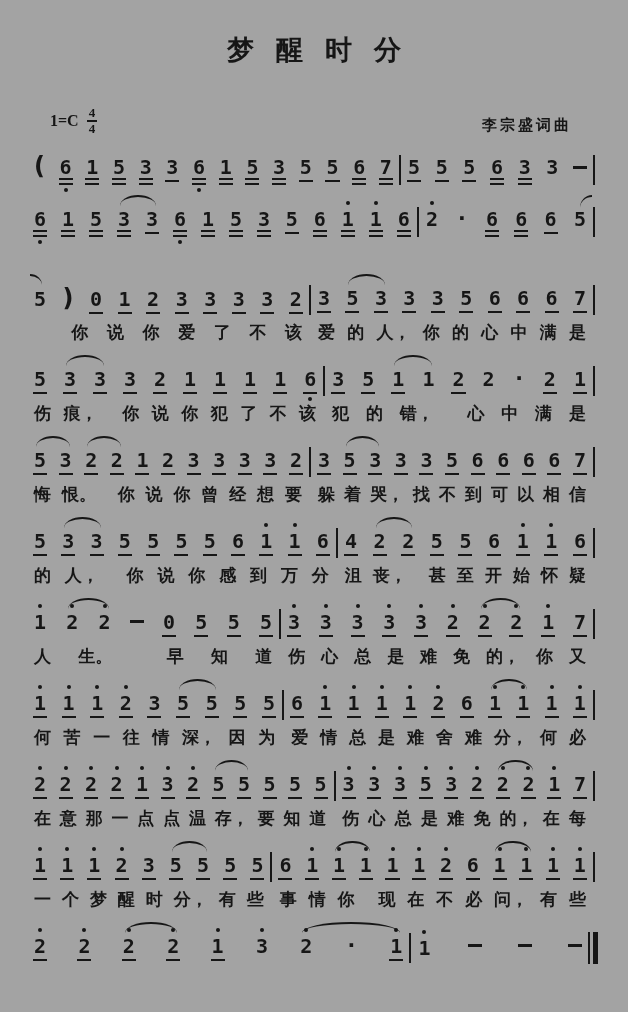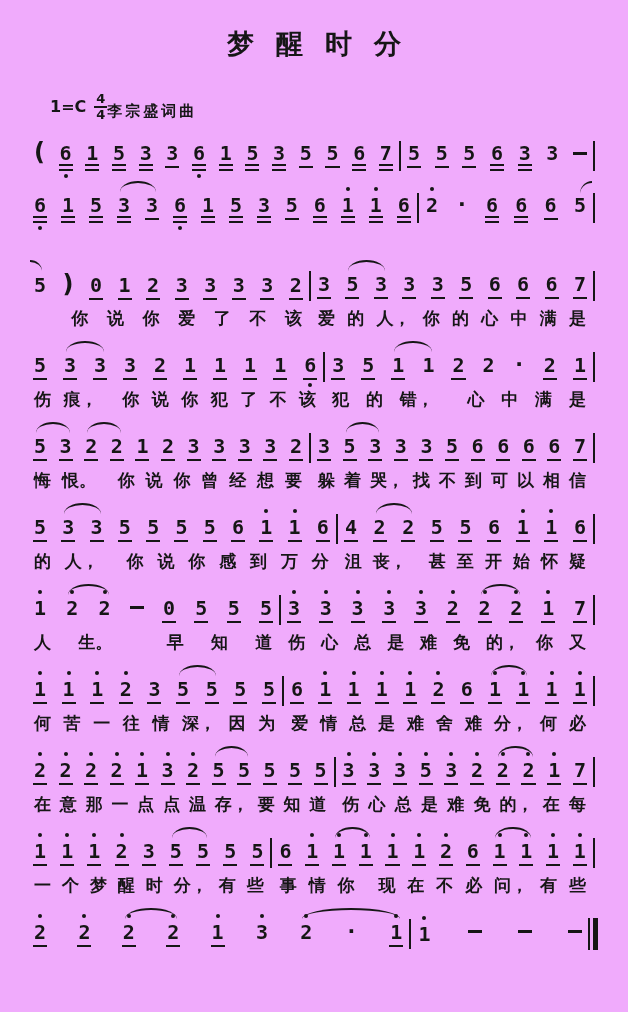--- a/index.html
+++ b/index.html
@@ -1,26 +1,26 @@
 <!DOCTYPE html>
 <html><head>
 <meta charset="utf-8">
 <style>
   html,body{margin:0;padding:0;background:#e9e9e9;}
   .page{
-    width:628px;height:1012px;margin:0 auto;background:#f0abfc;color:#161616;
-    box-sizing:border-box;padding:18px 30px 0 30px;overflow:hidden;
+    width:628px;height:1012px;margin:0 auto;background:#a3a3a3;color:#161616;
+    box-sizing:border-box;padding:24px 30px 0 30px;overflow:hidden;
     font-family:"DejaVu Sans",sans-serif;
   }
   .title{
     text-align:center;font-size:27px;font-weight:bold;letter-spacing:22px;
     text-indent:22px;margin-top:8px;white-space:nowrap;
   }
-  .meta-row{display:flex;align-items:flex-end;
-    margin:30px 26px 8px 20px;}
+  .meta-row{display:flex;justify-content:space-between;align-items:flex-end;
+    margin:38px 26px 8px 20px;font-family:Liberation Serif, serif;}
   .keysig{font-size:16px;font-weight:bold;display:flex;align-items:center;gap:8px;}
   .frac{display:inline-flex;flex-direction:column;align-items:center;line-height:1.05;
     font-size:13px;font-weight:bold;}
   .frac .num{border-bottom:2px solid #161616;padding:0 2px;}
   .credit{font-size:15px;font-weight:bold;letter-spacing:3px;}
   .score{margin-top:4px;}
   .system{margin-bottom:10px;}
   .system.gap-after{margin-bottom:32px;}
   .system.intro{margin-bottom:6px;}
   .music-row{display:flex;align-items:center;height:38px;padding-top:8px;}

